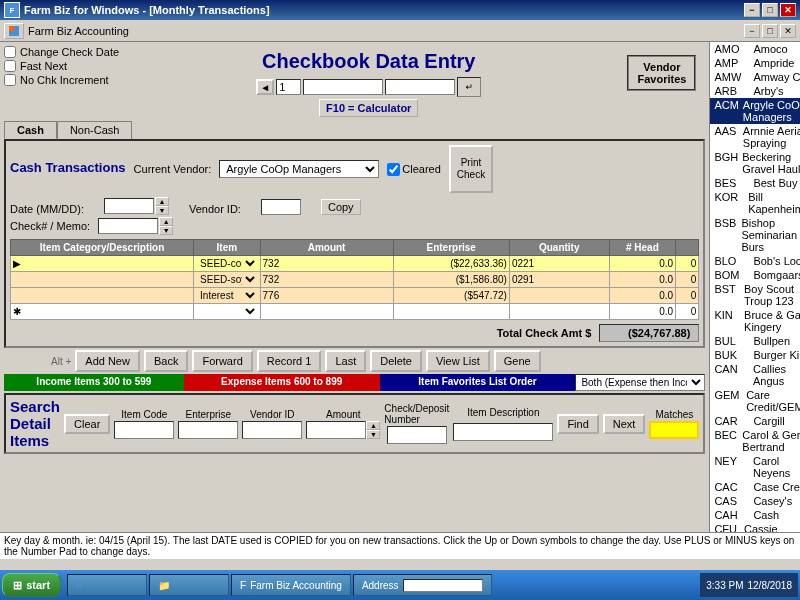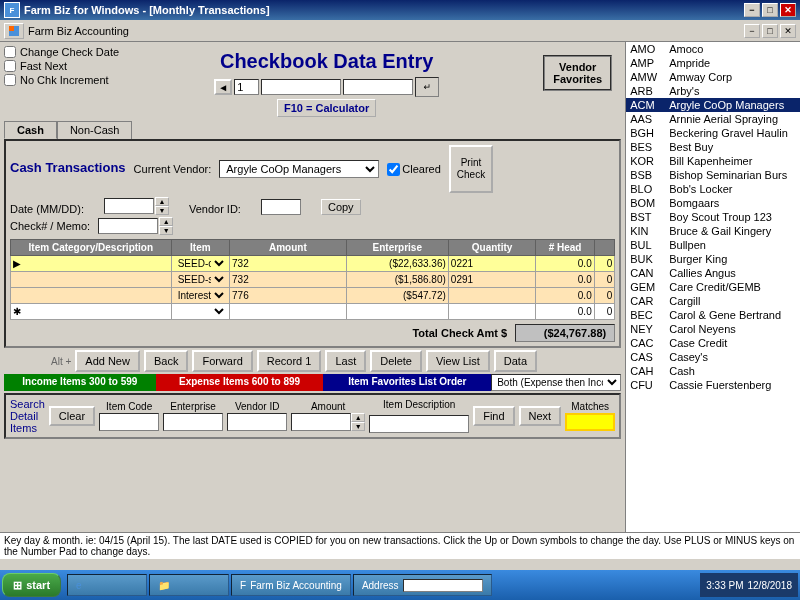--- a/index.html
+++ b/index.html
@@ -71,21 +71,21 @@
     .action-btn { background: #d4d0c8; border: 2px outset #fff; padding: 3px 8px; font-size: 11px; cursor: pointer; }
     
     
     .status-bar { display: flex; margin-top: 2px; }
     .status-green { background: #008000; color: white; padding: 2px 0; font-size: 10px; font-weight: bold; flex: 1; text-align: center; }
     .status-red { background: #cc0000; color: white; padding: 2px 8px; font-size: 10px; font-weight: bold; flex: 1; text-align: center; }
     .status-blue { background: #00008b; color: white; padding: 2px 8px; font-size: 10px; font-weight: bold; flex: 1; text-align: center; }
     
     
     .search-row { display: flex; align-items: center; gap: 4px; background: #d4d0c8; border: 2px inset #808080; padding: 3px 4px; margin-top: 2px; }
-    .search-label { font-size: 11px; font-weight: normal; color: #00008b; }
+    .search-label { font-size: 15px; font-weight: bold; color: #00008b; }
     .search-field-label { font-size: 10px; }
     .search-input { border: 1px inset #808080; background: white; padding: 1px 2px; font-size: 10px; width: 60px; height: 18px; }
     .search-input-long { border: 1px inset #808080; background: white; padding: 1px 2px; font-size: 10px; width: 100px; height: 18px; }
     .find-btn { background: #d4d0c8; border: 2px outset #fff; padding: 2px 8px; font-size: 11px; cursor: pointer; }
     .clear-btn { background: #d4d0c8; border: 2px outset #fff; padding: 2px 8px; font-size: 11px; cursor: pointer; }
     .match-field { border: 2px solid #ffcc00; background: #ffff00; width: 50px; height: 18px; }
     .spin-btn { background: #d4d0c8; border: 1px outset #fff; width: 14px; height: 9px; font-size: 7px; display: flex; align-items: center; justify-content: center; cursor: pointer; }
     
     
     .info-bar { background: white; padding: 2px 4px; font-size: 10px; border-top: 1px solid #808080; }
@@ -300,21 +300,21 @@
 
     <div style="display:flex;align-items:center;gap:4px;margin-top:2px;">
       <span style="font-size:10px;color:#666;margin-left:47px;">Alt +</span>
       <button class="action-btn">Add New</button>
       <button class="action-btn">Back</button>
       <button class="action-btn">Forward</button>
       <button class="action-btn">Record 1</button>
       <button class="action-btn">Last</button>
       <button class="action-btn">Delete</button>
       <button class="action-btn">View List</button>
-      <button class="action-btn">Data</button>
+      <button class="action-btn">Gene</button>
     </div>
 
     <div class="status-bar">
       <div class="status-green">Income Items 300 to 599</div>
       <div class="status-red">Expense Items 600 to 899</div>
       <div class="status-blue">Item Favorites List Order</div>
       <select class="both-select">
         <option>Both (Expense then Income)</option>
       </select>
     </div>
@@ -337,20 +337,24 @@
       <div style="display:flex;flex-direction:column;align-items:center;gap:1px;">
         <span class="search-field-label">Amount</span>
         <div style="display:flex;align-items:center;">
           <input class="search-input" style="">
           <div style="display:flex;flex-direction:column;">
             <div class="spin-btn">▲</div>
             <div class="spin-btn">▼</div>
           </div>
         </div>
       </div>
+      <div style="display:flex;flex-direction:column;align-items:center;gap:1px;">
+        <span class="search-field-label">Check/Deposit Number</span>
+        <input class="search-input" style="">
+      </div>
       <div style="display:flex;flex-direction:column;align-items:center;gap:5px;">
         <span class="search-field-label">Item Description</span>
         <input class="search-input-long" style="">
       </div>
       <button class="find-btn">Find</button>
       <button class="find-btn">Next</button>
       <div style="display:flex;flex-direction:column;align-items:center;gap:1px;">
         <span class="search-field-label">Matches</span>
         <div class="match-field"></div>
       </div>

